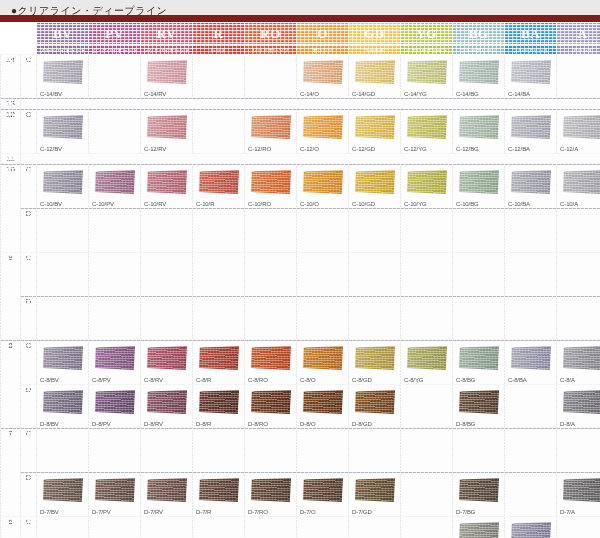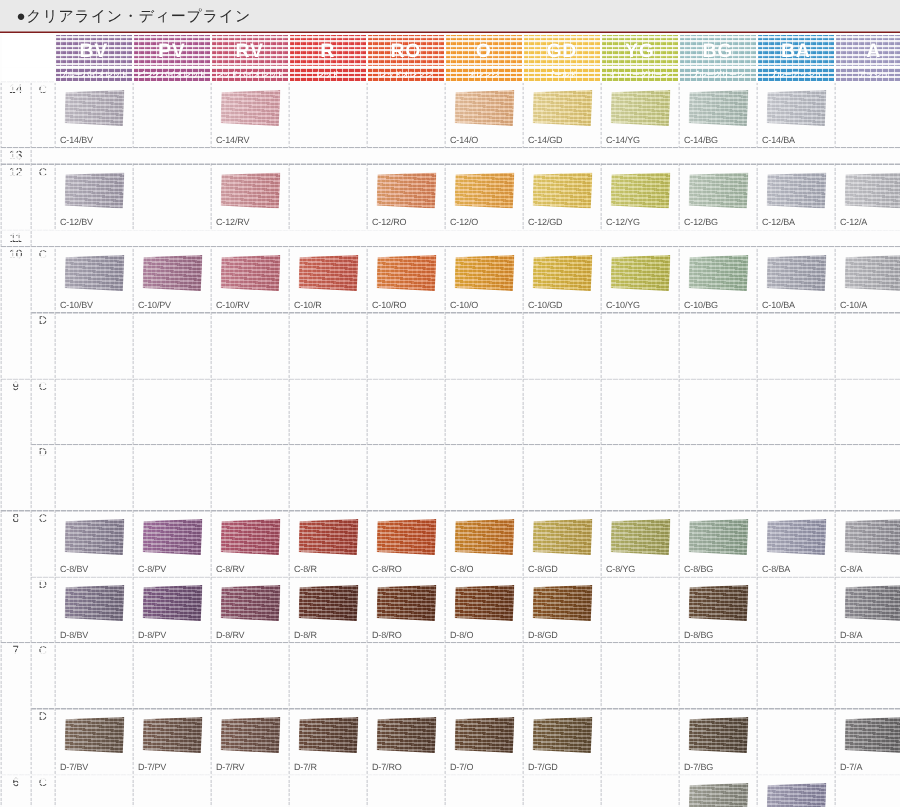--- a/index.html
+++ b/index.html
@@ -10,21 +10,21 @@
     font-family:"Liberation Sans","DejaVu Sans",sans-serif;
     -webkit-font-smoothing:none;
     overflow:hidden;
   }
   #page{position:relative;width:600px;height:538px;background:#fff;}
 
   
   .titlebar{
     position:absolute;left:0;top:0;width:600px;height:22px;
     background:#e9e9e9;
-    border-bottom:1px solid #7f1d1d;
+    border-bottom:7px solid #7f1d1d;
     box-sizing:border-box;
     text-align:right;
   }
   .titlebar .txt{
     position:absolute;left:11px;top:4px;
     font-size:10px;color:#2b2b2b;letter-spacing:0.5px;
     white-space:nowrap;
   }
 
   
@@ -81,21 +81,21 @@
     background:#ffffff;
     border:none !important;
   }
   .hdr-tex{
     position:absolute;inset:0;
     background-image:
       repeating-linear-gradient(0deg,rgba(255,255,255,.16) 0 1px,rgba(0,0,0,0) 1px 3px),
       repeating-linear-gradient(90deg,rgba(255,255,255,.10) 0 1px,rgba(0,0,0,0) 1px 4px);
     pointer-events:none;
   }
-  .hdr-label{position:relative;z-index:2;}
+  .hdr-label{position:relative;z-index:2;font-family:Liberation Serif, serif;}
 
   
   td.numcell{
     text-align:center;
     vertical-align:middle;
     font-size:8px;
     color:#444;
     background:#fdfdfd;
   }
   td.cdcell{

